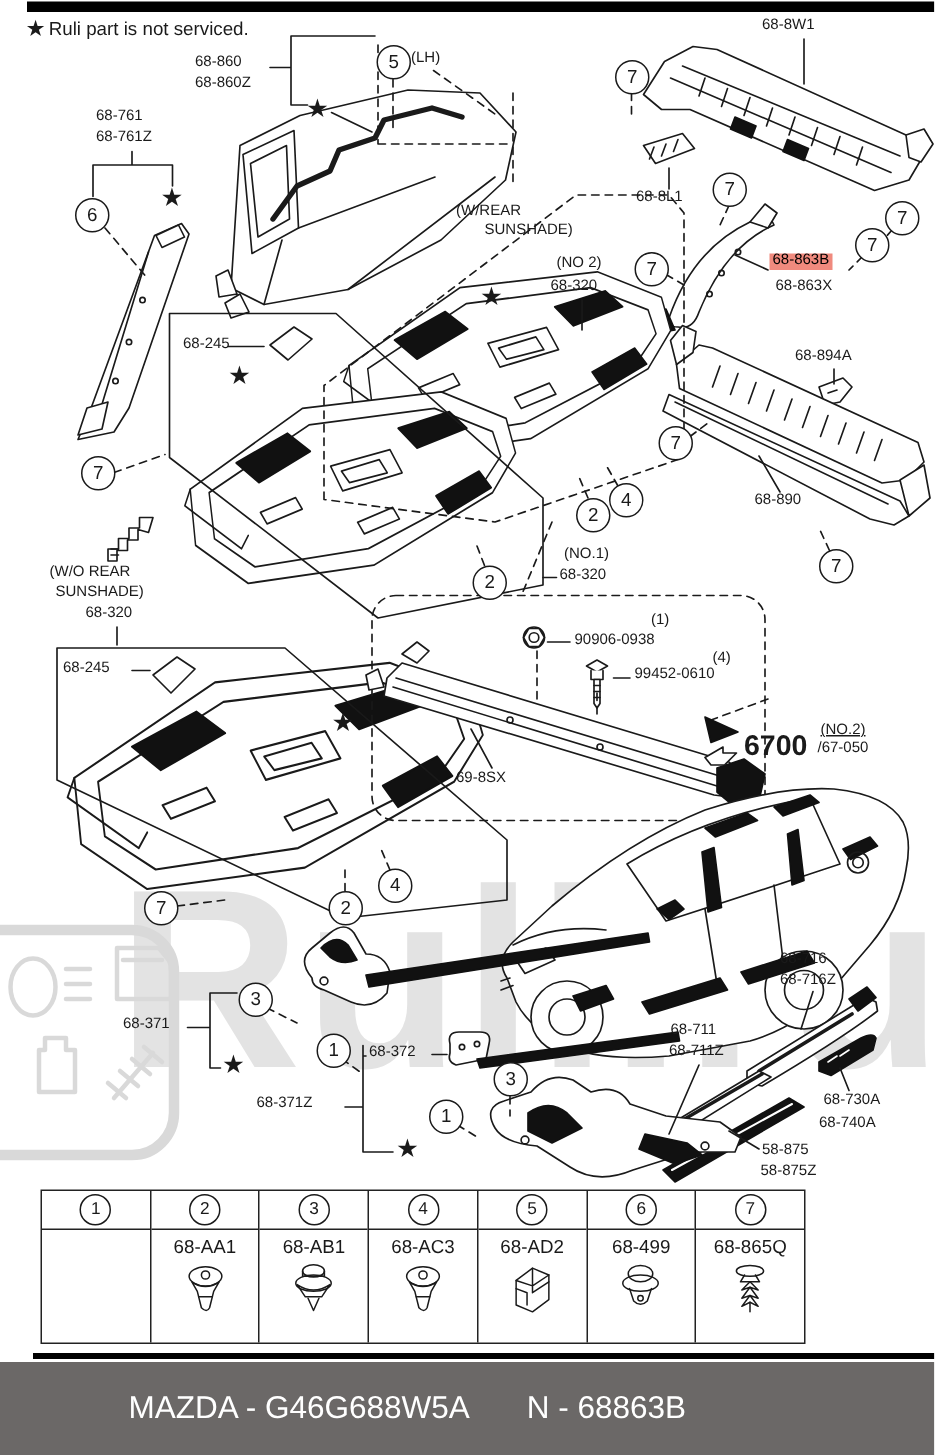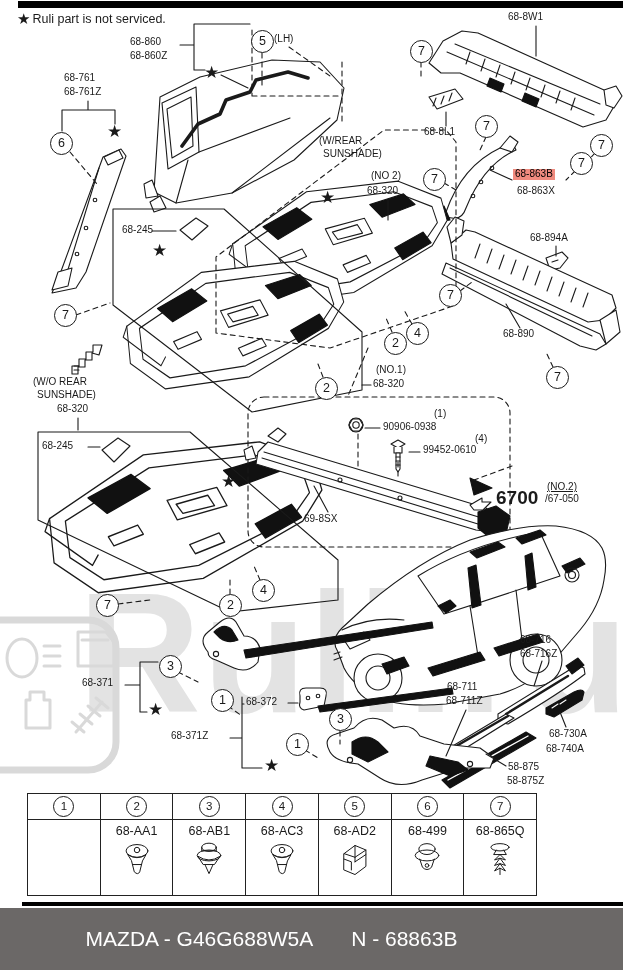--- a/index.html
+++ b/index.html
@@ -312,21 +312,21 @@
       <div class="lbl" style="left: 130px; top: 51px;">68-860Z</div>
       <div class="lbl" style="left: 274px; top: 34px;">(LH)</div>
       <div class="lbl" style="left: 64px; top: 73px;">68-761</div>
       <div class="lbl" style="left: 64px; top: 87px;">68-761Z</div>
       <div class="lbl" style="left: 508px; top: 12px;">68-8W1</div>
       <div class="lbl" style="left: 424px; top: 127px;">68-8L1</div>
       <div class="lbl hl" style="left: 513px; top: 169px;">68-863B</div>
       <div class="lbl" style="left: 517px; top: 186px;">68-863X</div>
       <div class="lbl" style="left: 530px; top: 233px;">68-894A</div>
       <div class="lbl" style="left: 503px; top: 329px;">68-890</div>
-      <div class="lbl" style="left: 319px; top: 136px;">(W/REAR</div>
+      <div class="lbl" style="left: 304px; top: 136px;">(W/REAR</div>
       <div class="lbl" style="left: 323px; top: 149px;">SUNSHADE)</div>
       <div class="lbl" style="left: 371px; top: 171px;">(NO 2)</div>
       <div class="lbl" style="left: 367px; top: 186px;">68-320</div>
       <div class="lbl" style="left: 122px; top: 225px;">68-245</div>
       <div class="lbl" style="left: 376px; top: 365px;">(NO.1)</div>
       <div class="lbl" style="left: 373px; top: 379px;">68-320</div>
       <div class="lbl" style="left: 33px; top: 377px;">(W/O REAR</div>
       <div class="lbl" style="left: 37px; top: 390px;">SUNSHADE)</div>
       <div class="lbl" style="left: 57px; top: 404px;">68-320</div>
       <div class="lbl" style="left: 42px; top: 441px;">68-245</div>

